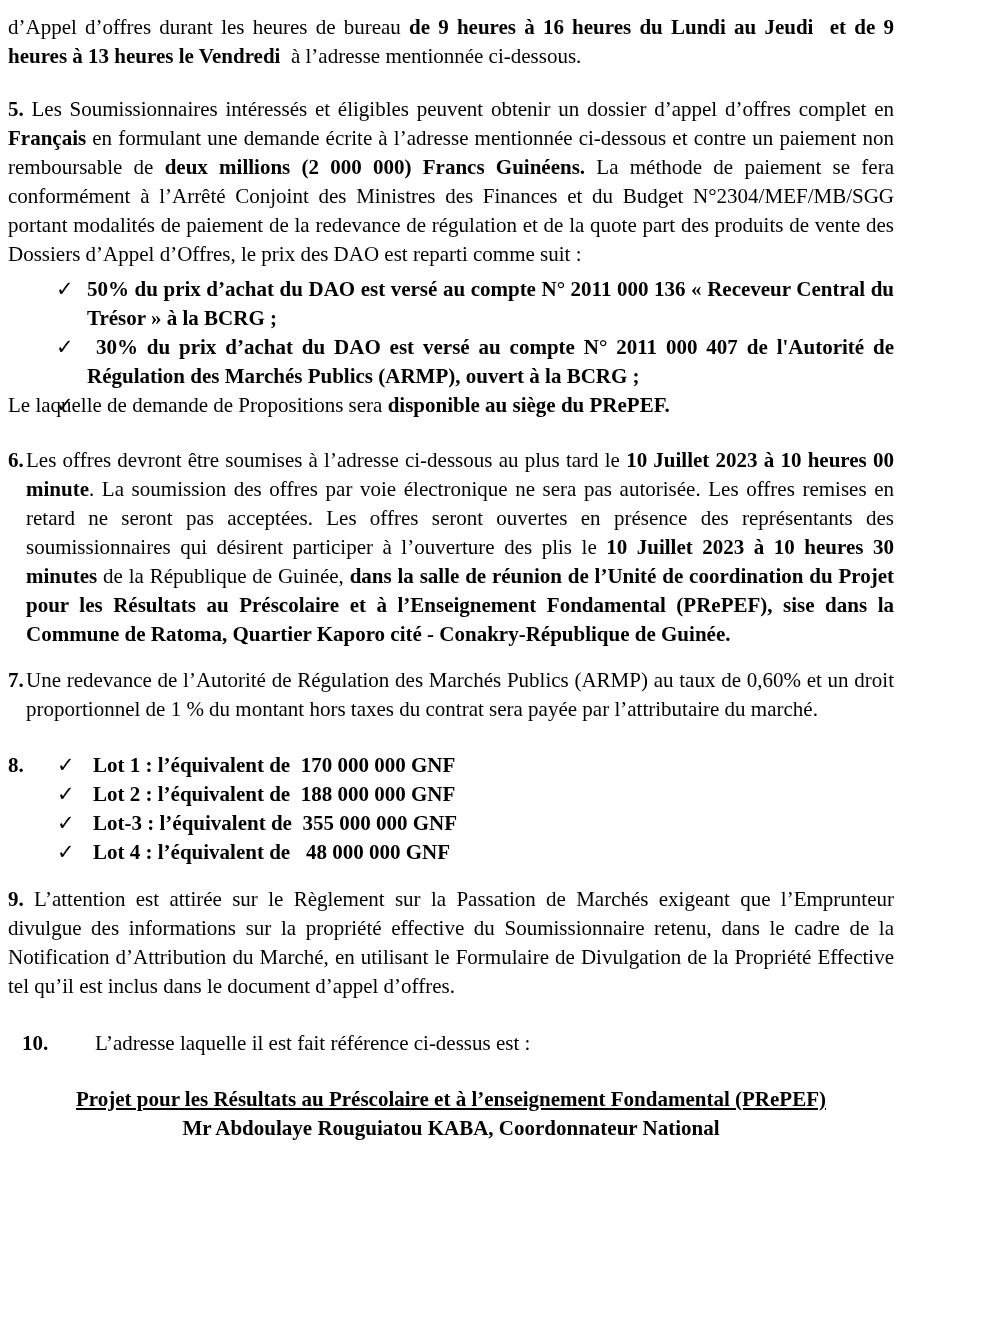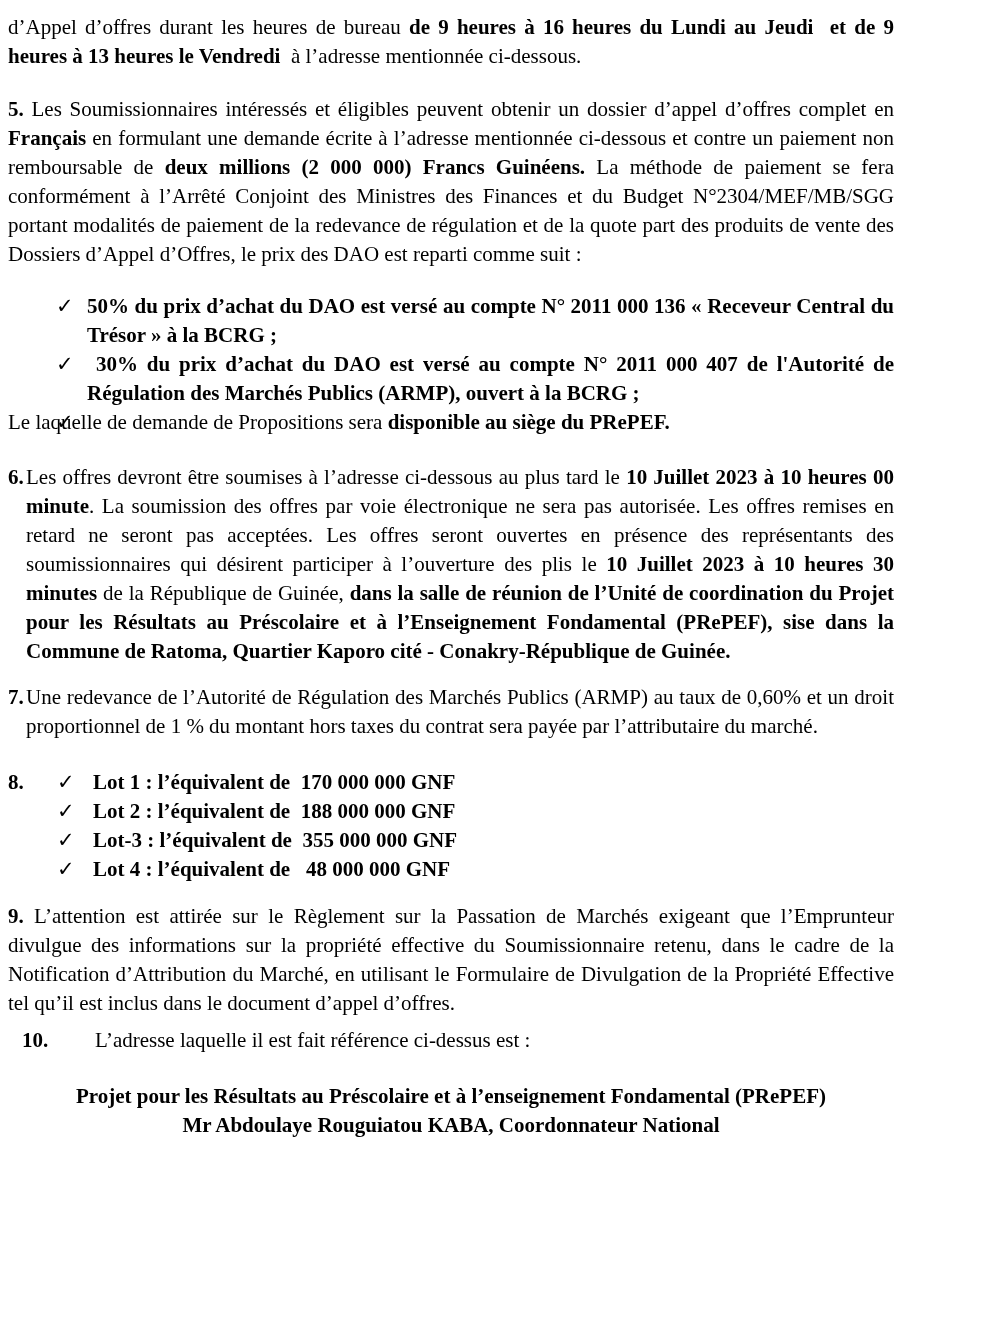--- a/index.html
+++ b/index.html
@@ -24,21 +24,21 @@
   .para {
     margin: 0;
     text-align: justify;
   }
   b, .bold { font-weight: bold; }
 
   
   .intro { margin-bottom: 24px; }
 
   
-  .p5 { margin-bottom: 23px; }
+  .p5 { margin-bottom: 6px; }
   .inline-num { font-weight: bold; }
 
   
   .bullet {
     position: relative;
     padding-left: 79px;
     text-align: justify;
     margin: 0;
   }
   .bullet .check {
@@ -84,37 +84,37 @@
     font-weight: normal;
   }
 
   
   .p9 { margin-top: 18px; }
 
   
   .p10 {
     position: relative;
     padding-left: 87px;
-    margin-top: 8px;
+    margin-top: 28px;
     text-align: left;
   }
   .p10 .num {
     position: absolute;
     left: 14px;
     top: 0;
     font-weight: bold;
   }
 
   
   .address {
     margin: 0;
     text-align: center;
     font-weight: bold;
   }
-  .addr1 { margin-top: 27px; }
+  .addr1 { margin-top: 27px; text-decoration: underline; }
   .addr2 { }
 </style>
 </head>
 <body>
 
 <div class="page">
 
   <p class="para intro"><span>d’Appel d’offres durant les heures de bureau </span><b>de 9 heures à 16 heures du Lundi au Jeudi &nbsp;et de 9 heures à 13 heures le Vendredi</b><span> &nbsp;à l’adresse mentionnée ci-dessous.</span></p>
 
   <p class="para p5"><b class="inline-num">5.</b><span><span>&nbsp;Les Soumissionnaires intéressés et éligibles peuvent obtenir un dossier d’appel d’offres complet en </span><b>Français</b><span> en formulant une demande écrite à l’adresse mentionnée ci-dessous et contre un paiement non remboursable de </span><b>deux millions (2 000 000) Francs Guinéens.</b><span> La méthode de paiement se fera conformément à l’Arrêté Conjoint des Ministres des Finances et du Budget N°2304/MEF/MB/SGG portant modalités de paiement de la redevance de régulation et de la quote part des produits de vente des Dossiers d’Appel d’Offres, le prix des DAO est reparti comme suit :</span></span></p>

